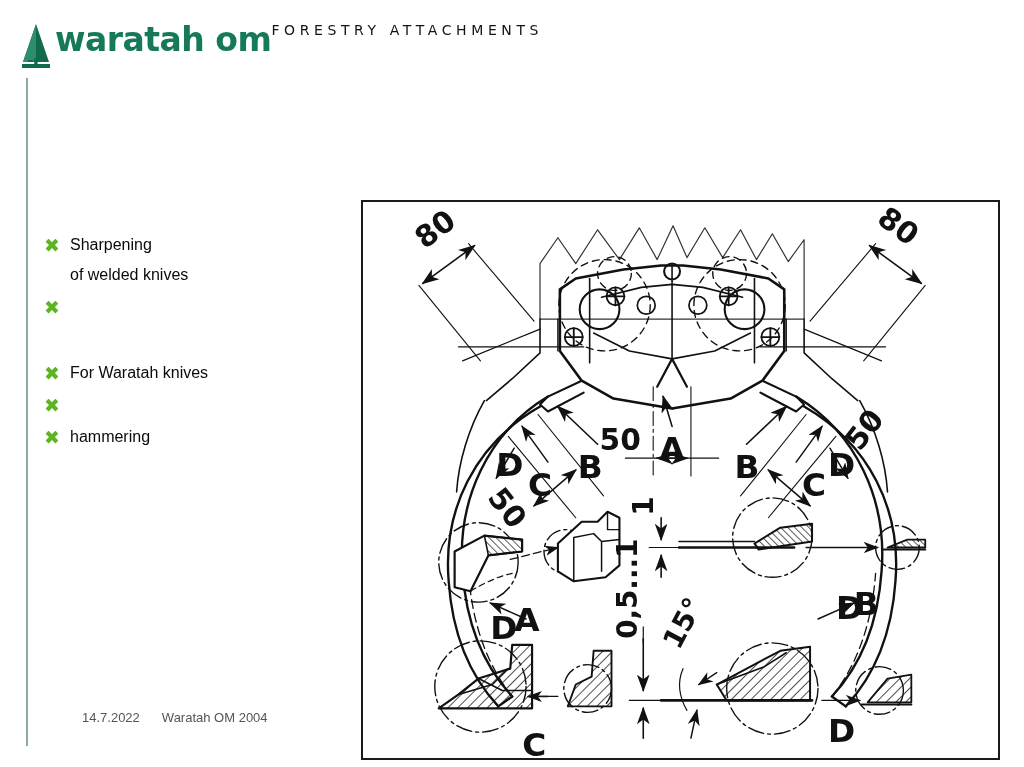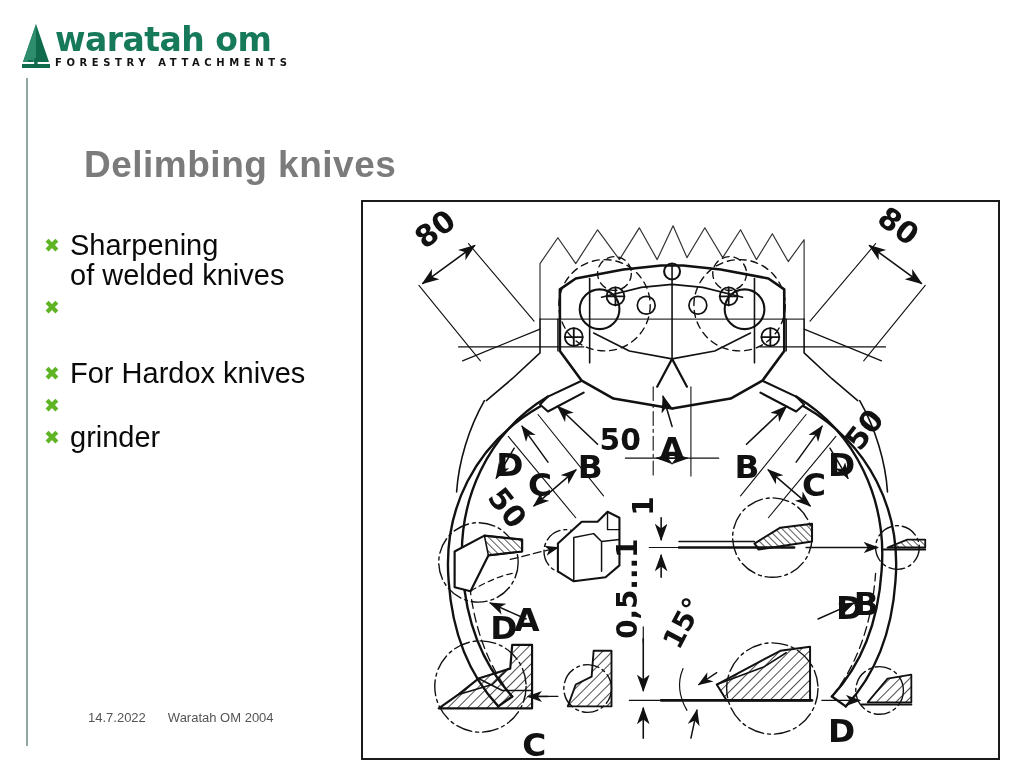--- a/index.html
+++ b/index.html
@@ -21,34 +21,34 @@
   #logo{
     position:absolute;left:19px;top:22px;
     display:flex;align-items:flex-start;
   }
   #logo-mark{
     width:34px;height:52px;
     margin-right:2px;
     flex:0 0 auto;
   }
   #logo-text-wrap{
-    display:flex;flex-direction:column;
+    display:flex;flex-direction:row;
     margin-top:1px;
   }
   #logo-word{
     font-size:33px;
     font-weight:bold;
     color:#15795a;
     letter-spacing:-0.5px;
     line-height:33px;
     font-family:"DejaVu Sans", sans-serif;
   }
   #logo-sub{
-    font-size:10px;
-    font-weight:bold;
+    font-size:14px;
+    font-weight:normal;
     color:#131313;
     letter-spacing:4.6px;
     line-height:12px;
     margin-top:1px;
     font-family:"DejaVu Sans", sans-serif;
   }
 
   
   #accent-rule{
     position:absolute;
@@ -84,34 +84,33 @@
     color:#5fb425;
     font-size:19px;
     line-height:30px;
     width:26px;
     flex:0 0 auto;
     font-family:"DejaVu Sans", sans-serif;
     font-weight:bold;
   }
   .bullet-text{
     color:#0a0a0a;
-    font-size:29px;
+    font-size:16px;
     line-height:30px;
     white-space:pre-line;
   }
 
   
   #footer{
     position:absolute;
     left:82px;top:710px;
     font-size:13px;
     color:#555555;
     display:flex;
     gap:22px;
-    margin-left:6px;
   }
 
   
   #figure-frame{
     position:absolute;
     left:361px;top:200px;
     width:639px;height:560px;
     border:2px solid #1a1a1a;
     background:#ffffff;
     box-sizing:border-box;
@@ -134,41 +133,40 @@
       <rect x="20" y="38" width="5" height="2" fill="#0f6b4c"></rect>
     </svg>
     <div id="logo-text-wrap">
       <div id="logo-word">waratah om</div>
       <div id="logo-sub">FORESTRY ATTACHMENTS</div>
     </div>
   </div>
 
   <div id="accent-rule"></div>
 
-  <div id="title">Delimbing knives</div>
 
   <div id="bullets">
     <div class="bullet-row">
       <span class="bullet-mark">✖</span>
       <span class="bullet-text">Sharpening
 of welded knives</span>
     </div>
     <div class="bullet-row">
       <span class="bullet-mark">✖</span>
     </div>
     <div class="bullet-row gap">
       <span class="bullet-mark">✖</span>
-      <span class="bullet-text">For Hardox knives</span>
+      <span class="bullet-text">For Waratah knives</span>
     </div>
     <div class="bullet-row">
       <span class="bullet-mark">✖</span>
     </div>
     <div class="bullet-row">
       <span class="bullet-mark">✖</span>
-      <span class="bullet-text">grinder</span>
+      <span class="bullet-text">hammering</span>
     </div>
   </div>
 
   <div id="footer">
     <span>14.7.2022</span>
     <span>Waratah OM 2004</span>
   </div>
 
   <div id="figure-frame">
     <svg id="figure-svg" viewBox="0 0 639 560">

